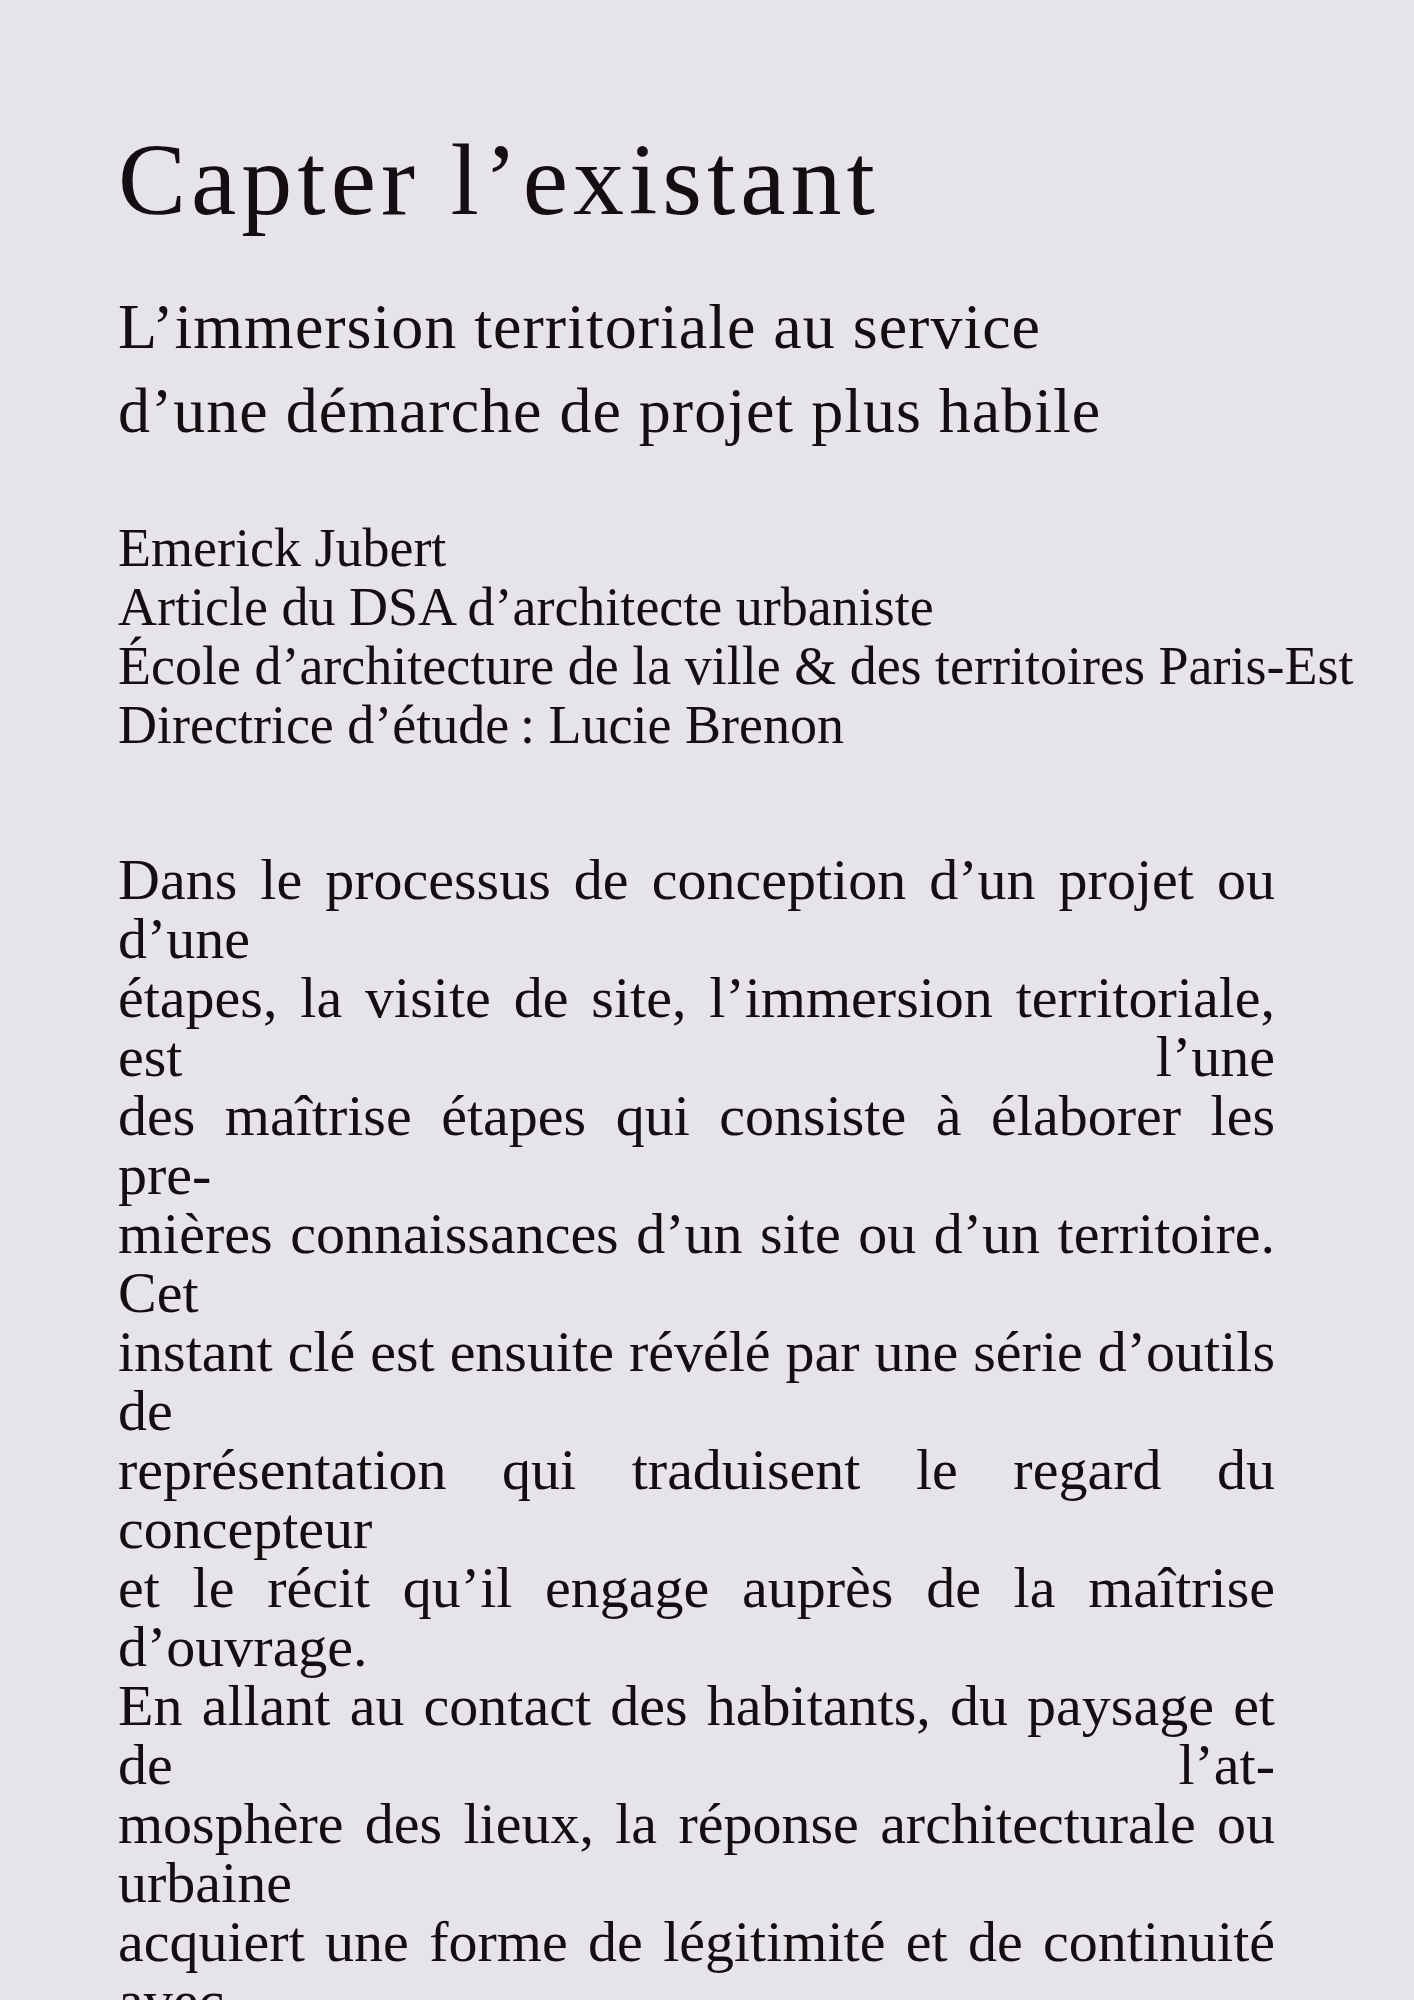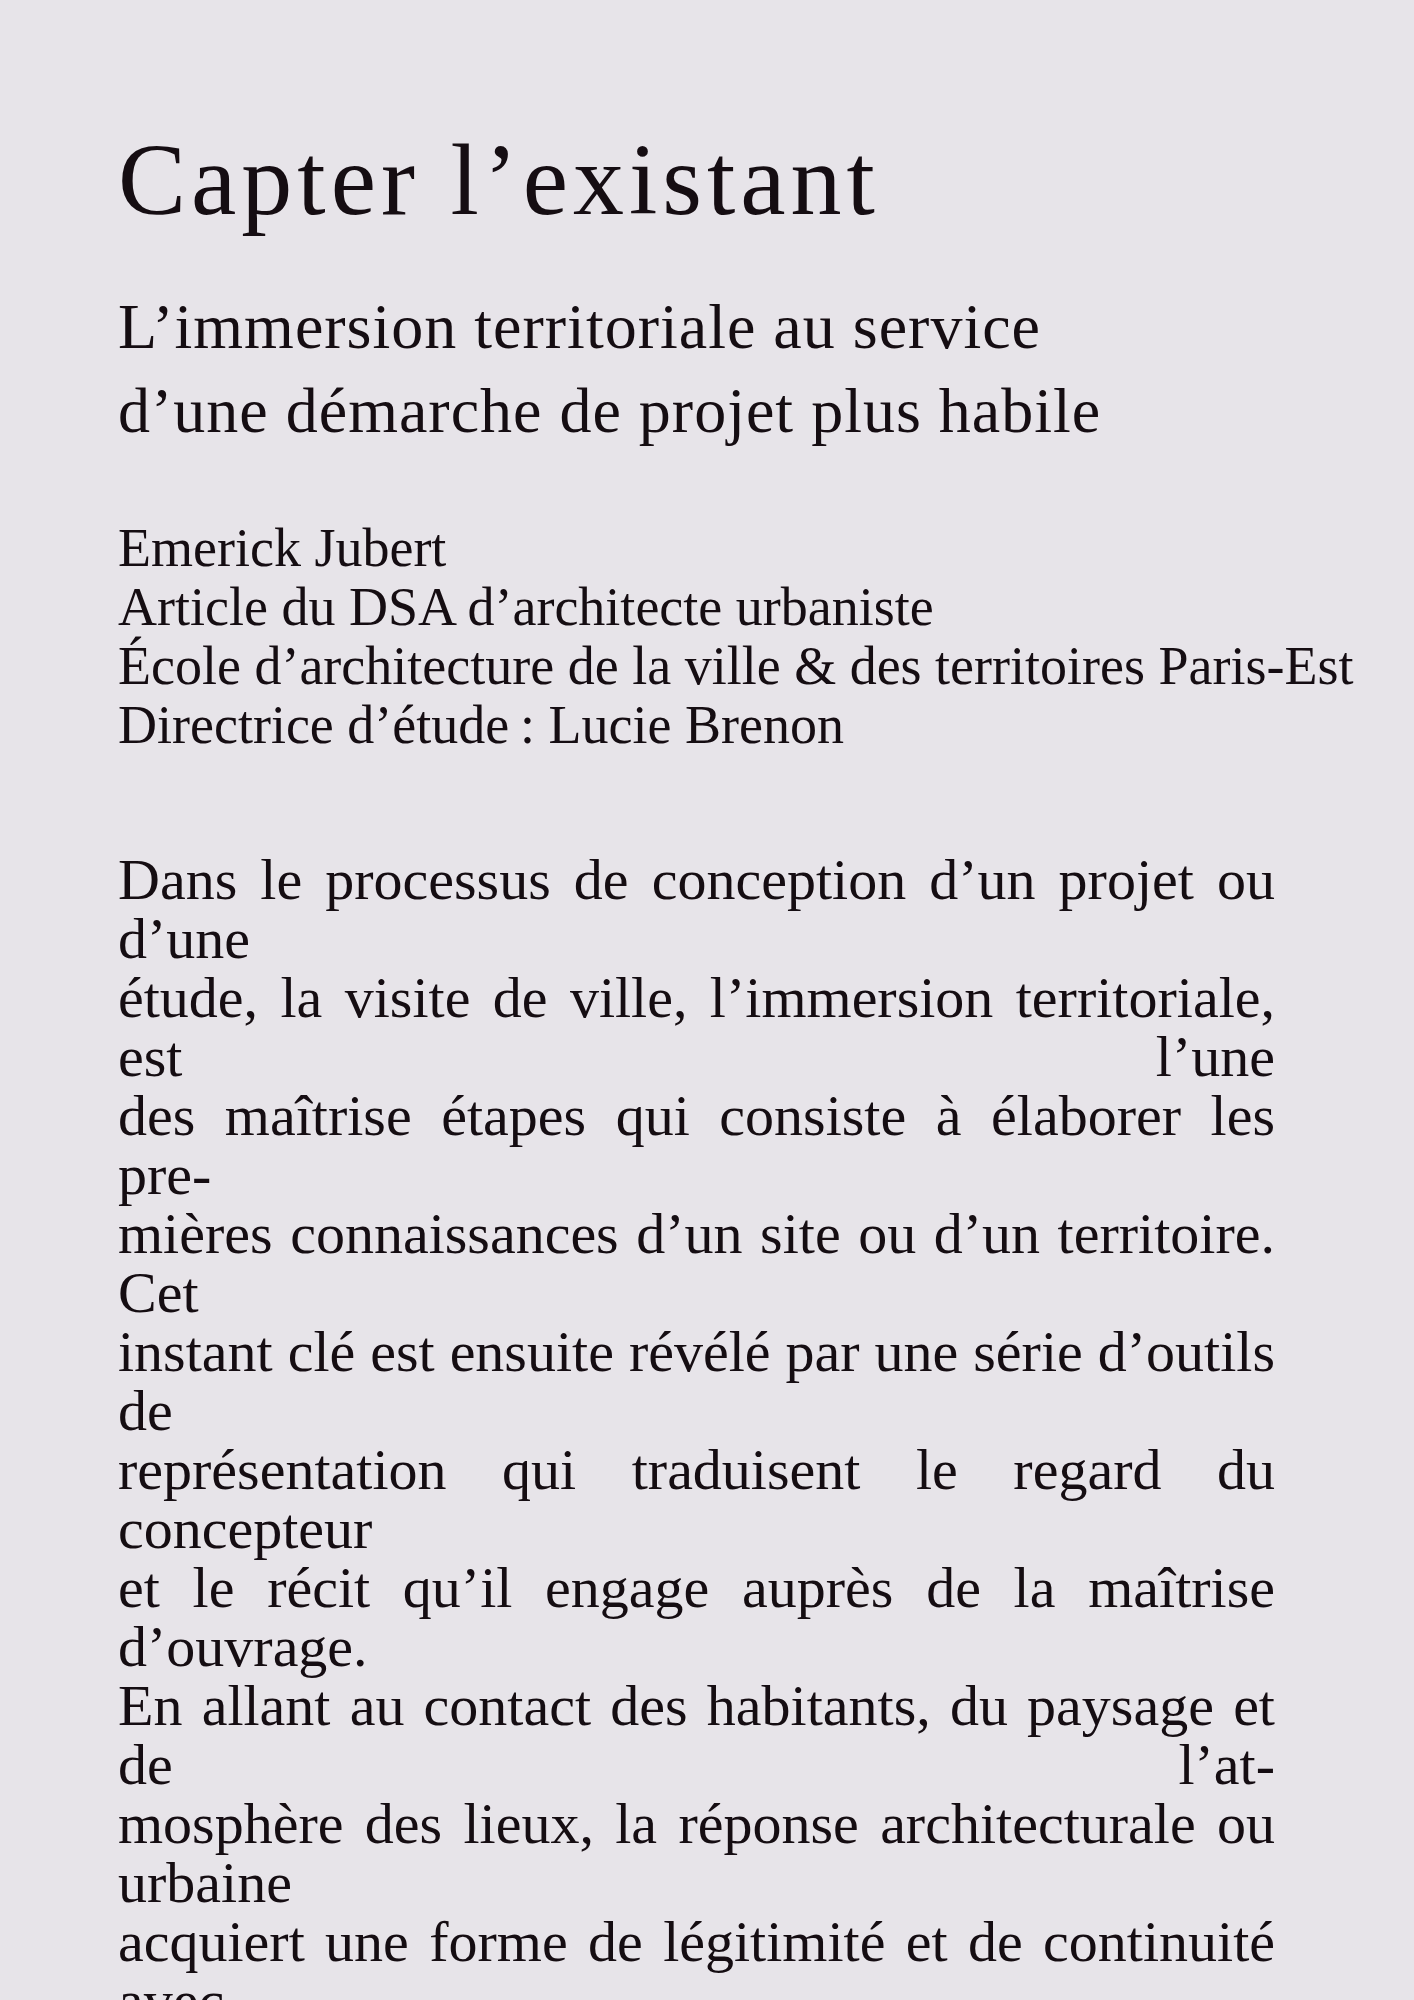--- a/index.html
+++ b/index.html
@@ -66,21 +66,21 @@
 
   <div class="meta">
     <div class="line">Emerick Jubert</div>
     <div class="line">Article du DSA d’architecte urbaniste</div>
     <div class="line">École d’architecture de la ville &amp; des territoires Paris-Est</div>
     <div class="line">Directrice d’étude : Lucie Brenon</div>
   </div>
 
   <div class="abstract">
     <div class="line">Dans le processus de conception d’un projet ou d’une</div>
-    <div class="line">étude, la visite de ville, l’immersion territoriale, est l’une</div>
+    <div class="line">étapes, la visite de site, l’immersion territoriale, est l’une</div>
     <div class="line">des maîtrise étapes qui consiste à élaborer les pre-</div>
     <div class="line">mières connaissances d’un site ou d’un territoire. Cet</div>
     <div class="line">instant clé est ensuite révélé par une série d’outils de</div>
     <div class="line">représentation qui traduisent le regard du concepteur</div>
     <div class="line">et le récit qu’il engage auprès de la maîtrise d’ouvrage.</div>
     <div class="line">En allant au contact des habitants, du paysage et de l’at-</div>
     <div class="line">mosphère des lieux, la réponse architecturale ou urbaine</div>
     <div class="line">acquiert une forme de légitimité et de continuité avec</div>
     <div class="line last">l’identité territoriale.</div>
   </div>

